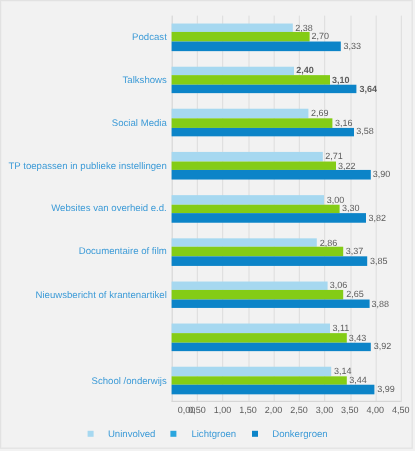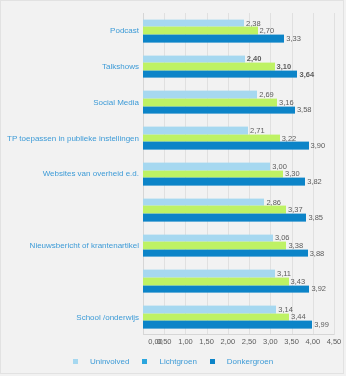--- a/index.html
+++ b/index.html
@@ -36,21 +36,21 @@
     position:absolute;left:0;top:50%;
     transform:translateY(-50%);
     width:100%;
   }
   .bar{
     height:7.6px;
     margin:0;
     position:relative;
   }
   .bar.s0{background:#a6d8f0;}
-  .bar.s1{background:#bef264;}
+  .bar.s1{background:#84cc16;}
   .bar.s2{background:#0c84c8;}
   .vlabel{
     position:absolute;
     left:100%;
     top:50%;
     transform:translateY(-50%);
     margin-left:2px;
     font-size:7.5px;
     color:#5c5c5c;
     white-space:nowrap;
@@ -109,20 +109,21 @@
 <body>
 
 <div id="chart-frame">
 
   <div id="cat-labels">
       <div class="cat-label" style="top: 0px; height: 35.7778px;">Podcast</div>
       <div class="cat-label" style="top: 35.7778px; height: 35.7778px;">Talkshows</div>
       <div class="cat-label" style="top: 71.5556px; height: 35.7778px;">Social Media</div>
       <div class="cat-label" style="top: 107.333px; height: 35.7778px;">TP toepassen in publieke instellingen</div>
       <div class="cat-label" style="top: 143.111px; height: 35.7778px;">Websites van overheid e.d.</div>
+      <div class="cat-label" style="top: 178.889px; height: 35.7778px;">Documentaire of film</div>
       <div class="cat-label" style="top: 214.667px; height: 35.7778px;">Nieuwsbericht of krantenartikel</div>
       <div class="cat-label" style="top: 286.222px; height: 35.7778px;">School /onderwijs</div>
     </div>
 
   <div id="plot">
     <div id="gridlines">
         <div class="gridline axis0" style="left: 0px;"></div>
         <div class="gridline" style="left: 21.2222px;"></div>
         <div class="gridline" style="left: 42.4444px;"></div>
         <div class="gridline" style="left: 63.6667px;"></div>
@@ -168,21 +169,21 @@
             <div class="bar s1" style="width: 134.124px;">
               <span class="vlabel">3,16</span>
             </div>
             <div class="bar s2" style="width: 151.951px;">
               <span class="vlabel">3,58</span>
             </div>
           </div>
         </div>
         <div class="row" style="top: 107.333px; height: 35.7778px;">
           <div class="bars">
-            <div class="bar s0" style="width: 105px;">
+            <div class="bar s0" style="width: 126px;">
               <span class="vlabel">2,71</span>
             </div>
             <div class="bar s1" style="width: 136.671px;">
               <span class="vlabel">3,22</span>
             </div>
             <div class="bar s2" style="width: 165.533px;">
               <span class="vlabel">3,90</span>
             </div>
           </div>
         </div>
@@ -211,21 +212,21 @@
               <span class="vlabel">3,85</span>
             </div>
           </div>
         </div>
         <div class="row" style="top: 214.667px; height: 35.7778px;">
           <div class="bars">
             <div class="bar s0" style="width: 129.88px;">
               <span class="vlabel">3,06</span>
             </div>
             <div class="bar s1" style="width: 143.462px;">
-              <span class="vlabel">3,38</span>
+              <span class="vlabel">2,65</span>
             </div>
             <div class="bar s2" style="width: 164.684px;">
               <span class="vlabel">3,88</span>
             </div>
           </div>
         </div>
         <div class="row" style="top: 250.444px; height: 35.7778px;">
           <div class="bars">
             <div class="bar s0" style="width: 132.002px;">
               <span class="vlabel">3,11</span>

